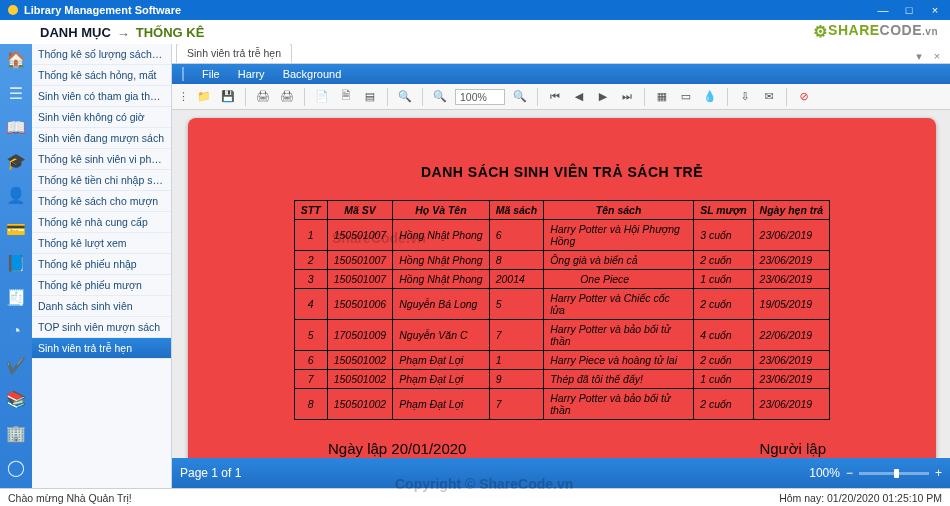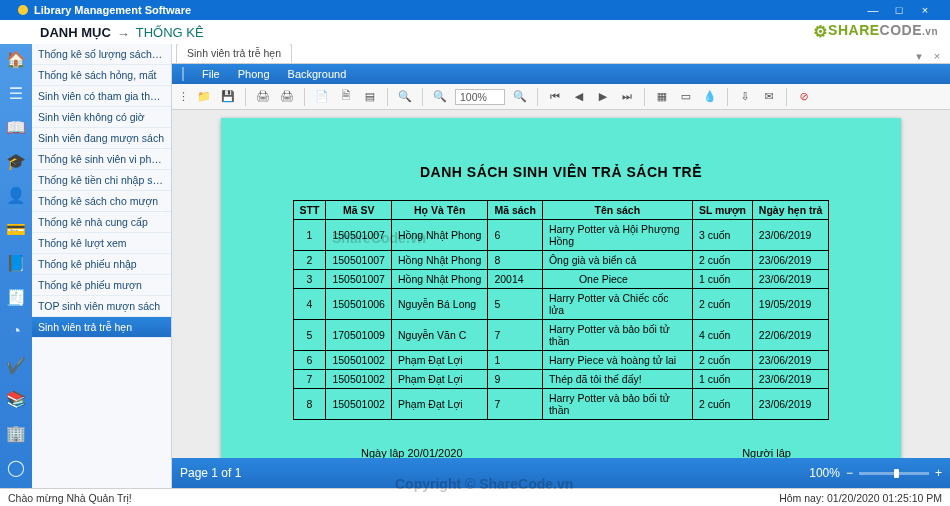--- a/index.html
+++ b/index.html
@@ -1,35 +1,35 @@
 <!DOCTYPE html>
 <html><head>
 <meta charset="utf-8">
 <style>
   * { box-sizing: border-box; margin: 0; padding: 0; }
   html, body { width: 950px; height: 506px; font-family: "Segoe UI", Arial, sans-serif; font-size: 11px; overflow: hidden; background: #fff; }
 
   
   .titlebar {
     height: 20px; background: #0f6fd3; color: #fff; display: flex; align-items: center;
-    padding: 0 18px; font-size: 11px;
+    padding: 0 8px; font-size: 11px;
   }
   .titlebar .sun { width: 10px; height: 10px; border-radius: 50%; background: #ffcc33; margin-right: 6px; }
   .titlebar .title { flex: 1; font-weight: bold; }
   .titlebar .winctl { display: flex; gap: 12px; }
   .titlebar .winctl span { width: 14px; text-align: center; cursor: default; }
 
   
   .breadcrumb-bar {
     height: 24px; background: #fff; position: relative; display: flex; align-items: center;
     padding-left: 40px; font-size: 13px; font-weight: bold;
   }
   .breadcrumb-bar .crumb1 { color: #0f172a; }
   .breadcrumb-bar .arrow { color: #555; margin: 0 6px; font-weight: bold; }
-  .breadcrumb-bar .crumb2 { color: #0f766e; font-weight: normal; }
+  .breadcrumb-bar .crumb2 { color: #4d7c0f; font-weight: bold; }
   .sharecode-logo { position: absolute; right: 12px; top: 2px; font-size: 14px; font-weight: bold; letter-spacing: 0.5px; }
   .sharecode-logo .gear { color: #7aa71b; font-size: 16px; vertical-align: middle; }
   .sharecode-logo .share { color: #7aa71b; }
   .sharecode-logo .code { color: #888; }
   .sharecode-logo .vn { color: #888; font-size: 10px; }
 
   
   .main { display: flex; height: calc(506px - 20px - 24px - 18px); }
 
   
@@ -68,29 +68,29 @@
 
   
   .toolbar { height: 26px; background: #f7f7f7; border-bottom: 1px solid #d0d0d0; display: flex; align-items: center; gap: 6px; padding: 0 6px; font-size: 11px; color: #555; }
   .toolbar .tbtn { width: 18px; height: 18px; display: flex; align-items: center; justify-content: center; color: #555; }
   .toolbar .vsep { width: 1px; height: 18px; background: #d0d0d0; margin: 0 2px; }
   .toolbar .zoom { display: inline-block; min-width: 50px; padding: 1px 4px; border: 1px solid #c0c0c0; background: #fff; font-size: 10.5px; }
   .toolbar .red { color: #d33; }
 
   
   .reportwrap { flex: 1; overflow: auto; background: #ececec; padding: 8px 16px; position: relative; }
-  .paper { width: 680px; min-height: 370px; margin: 0 auto; background: #5eead4; box-shadow: 0 1px 4px rgba(0,0,0,0.3); padding: 18px 30px 30px 30px; position: relative; }
+  .paper { width: 748px; min-height: 370px; margin: 0 auto; background: #ef4444; box-shadow: 0 1px 4px rgba(0,0,0,0.3); padding: 18px 30px 30px 30px; position: relative; border-radius: 8px; }
   .paper h2 { text-align: center; font-size: 14px; font-weight: bold; margin: 28px 0 20px 0; letter-spacing: 0.5px; }
 
-  table.report { border-collapse: collapse; margin: 9px auto; font-size: 10.5px; }
+  table.report { border-collapse: collapse; margin: 2px auto; font-size: 10.5px; font-style: italic; }
   table.report th, table.report td { border: 1px solid #000; padding: 3px 6px; text-align: left; white-space: nowrap; }
   table.report th { font-weight: bold; text-align: center; }
   table.report td.c { text-align: center; }
 
-  .footer-row { display: flex; justify-content: space-between; padding: 18px 80px 0 110px; font-size: 11px; }
+  .footer-row { display: flex; justify-content: space-between; padding: 18px 80px 0 110px; font-size: 15px; }
 
   
   .viewer-status { height: 30px; background: linear-gradient(#2b85dd,#1f6ec4); color: #fff; display: flex; align-items: center; padding: 0 8px; font-size: 12px; text-align: right; }
   .viewer-status .right { margin-left: auto; display: flex; align-items: center; gap: 6px; }
   .viewer-status .slider { width: 70px; height: 3px; background: rgba(255,255,255,0.4); position: relative; }
   .viewer-status .slider .thumb { position: absolute; top: -3px; left: 50%; width: 5px; height: 9px; background: #fff; border-radius: 1px; }
 
   
   .app-status { height: 18px; background: #fff; border-top: 1px solid #d0d0d0; display: flex; align-items: center; padding: 0 8px; font-size: 10.5px; color: #333; }
   .app-status .right { margin-left: auto; }
@@ -148,38 +148,39 @@
       <div class="side-item">Sinh viên có tham gia thư viện</div>
       <div class="side-item">Sinh viên không có giờ</div>
       <div class="side-item">Sinh viên đang mượn sách</div>
       <div class="side-item">Thống kê sinh viên vi phạm</div>
       <div class="side-item">Thống kê tiền chi nhập sách</div>
       <div class="side-item">Thống kê sách cho mượn</div>
       <div class="side-item">Thống kê nhà cung cấp</div>
       <div class="side-item">Thống kê lượt xem</div>
       <div class="side-item">Thống kê phiếu nhập</div>
       <div class="side-item">Thống kê phiếu mượn</div>
+      <div class="side-item">Danh sách sinh viên</div>
       <div class="side-item">TOP sinh viên mượn sách</div>
       <div class="side-item active">Sinh viên trả trễ hẹn</div>
     </div>
 
   <div class="content">
 
     <div class="tabstrip">
       <div class="tab">Sinh viên trả trễ hẹn</div>
       <div class="tab-tools">
         <span>▾</span>
         <span>×</span>
       </div>
     </div>
 
     <div class="menubar">
       <span class="sep"></span>
       <span>File</span>
-      <span>Phong</span>
+      <span>Harry</span>
       <span>Background</span>
     </div>
 
     <div class="toolbar">
       <span class="sep">⋮</span>
       <span class="tbtn">📁</span>
       <span class="tbtn">💾</span>
       <span class="vsep"></span>
       <span class="tbtn">🖨</span>
       <span class="tbtn">🖨</span>

